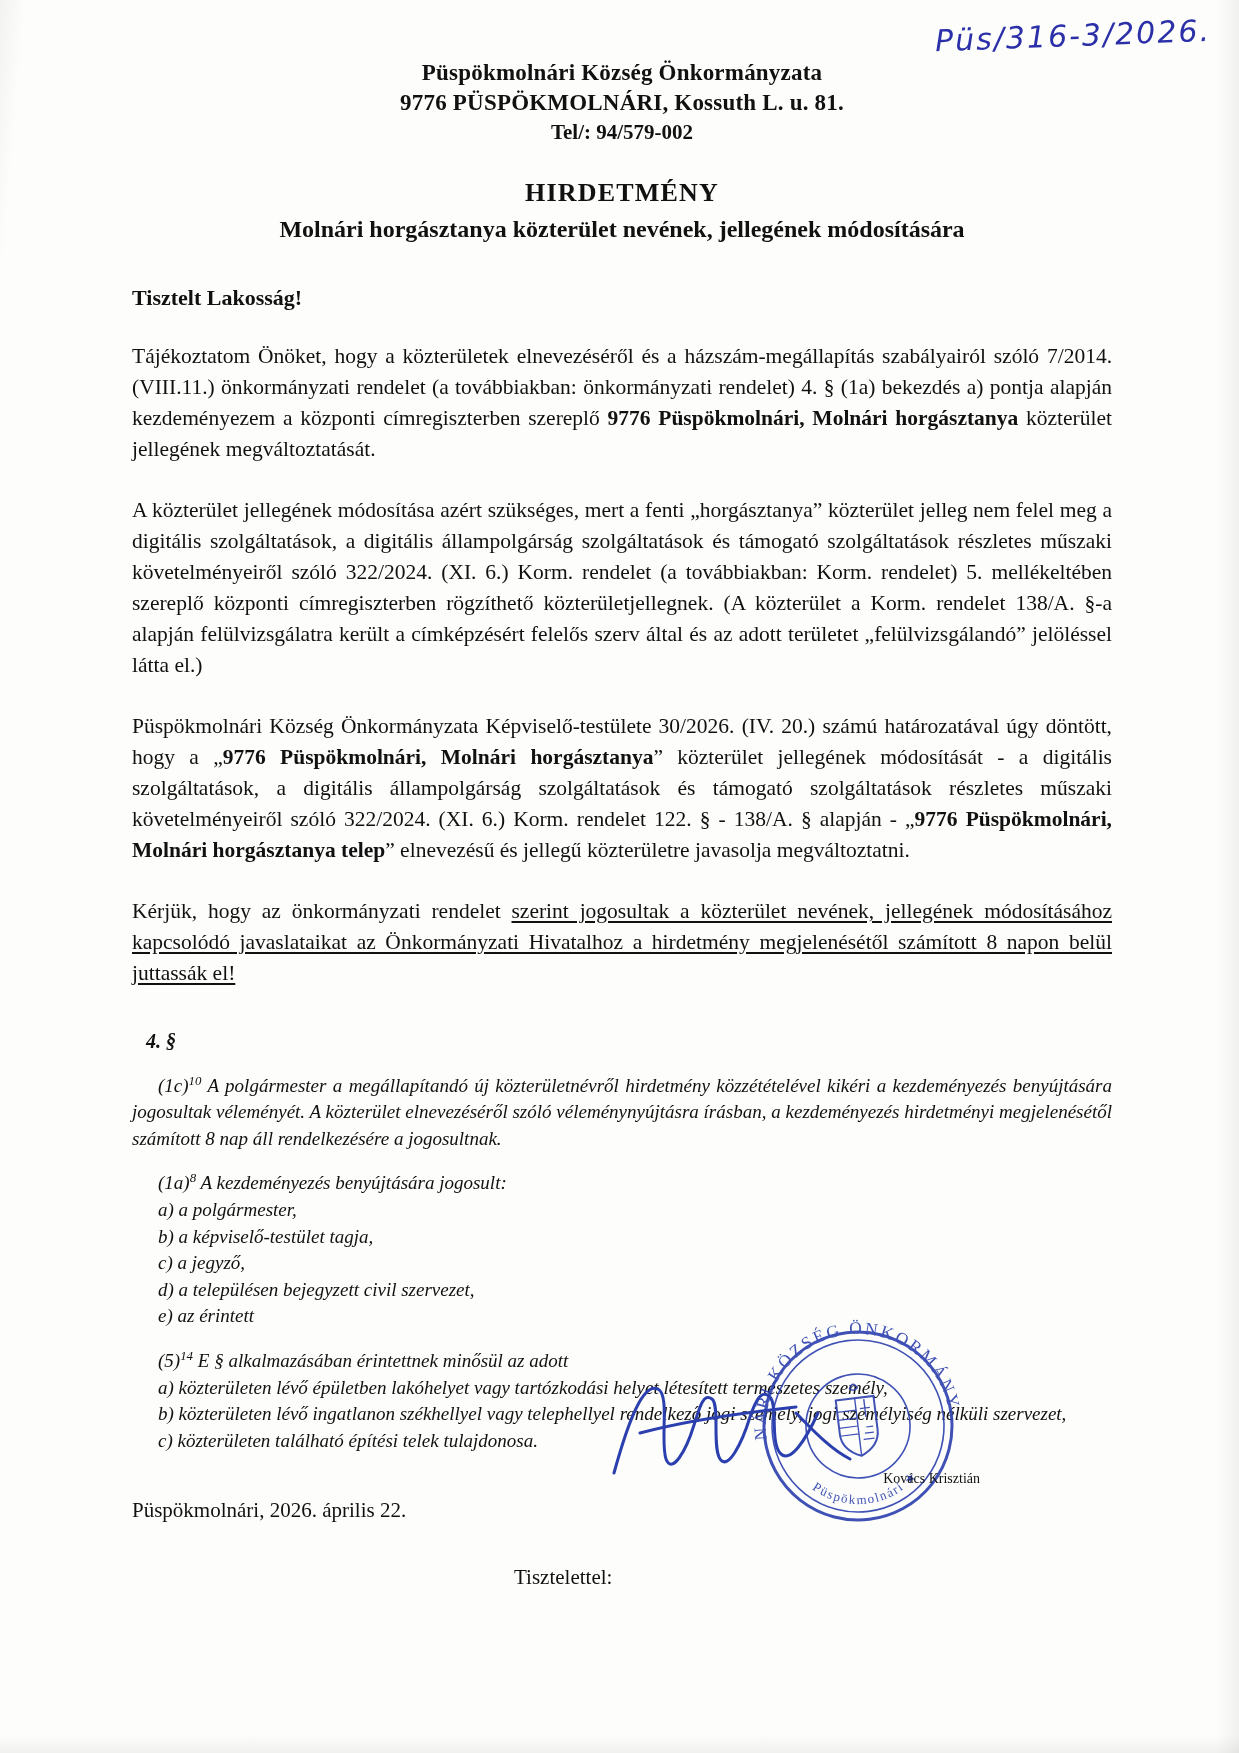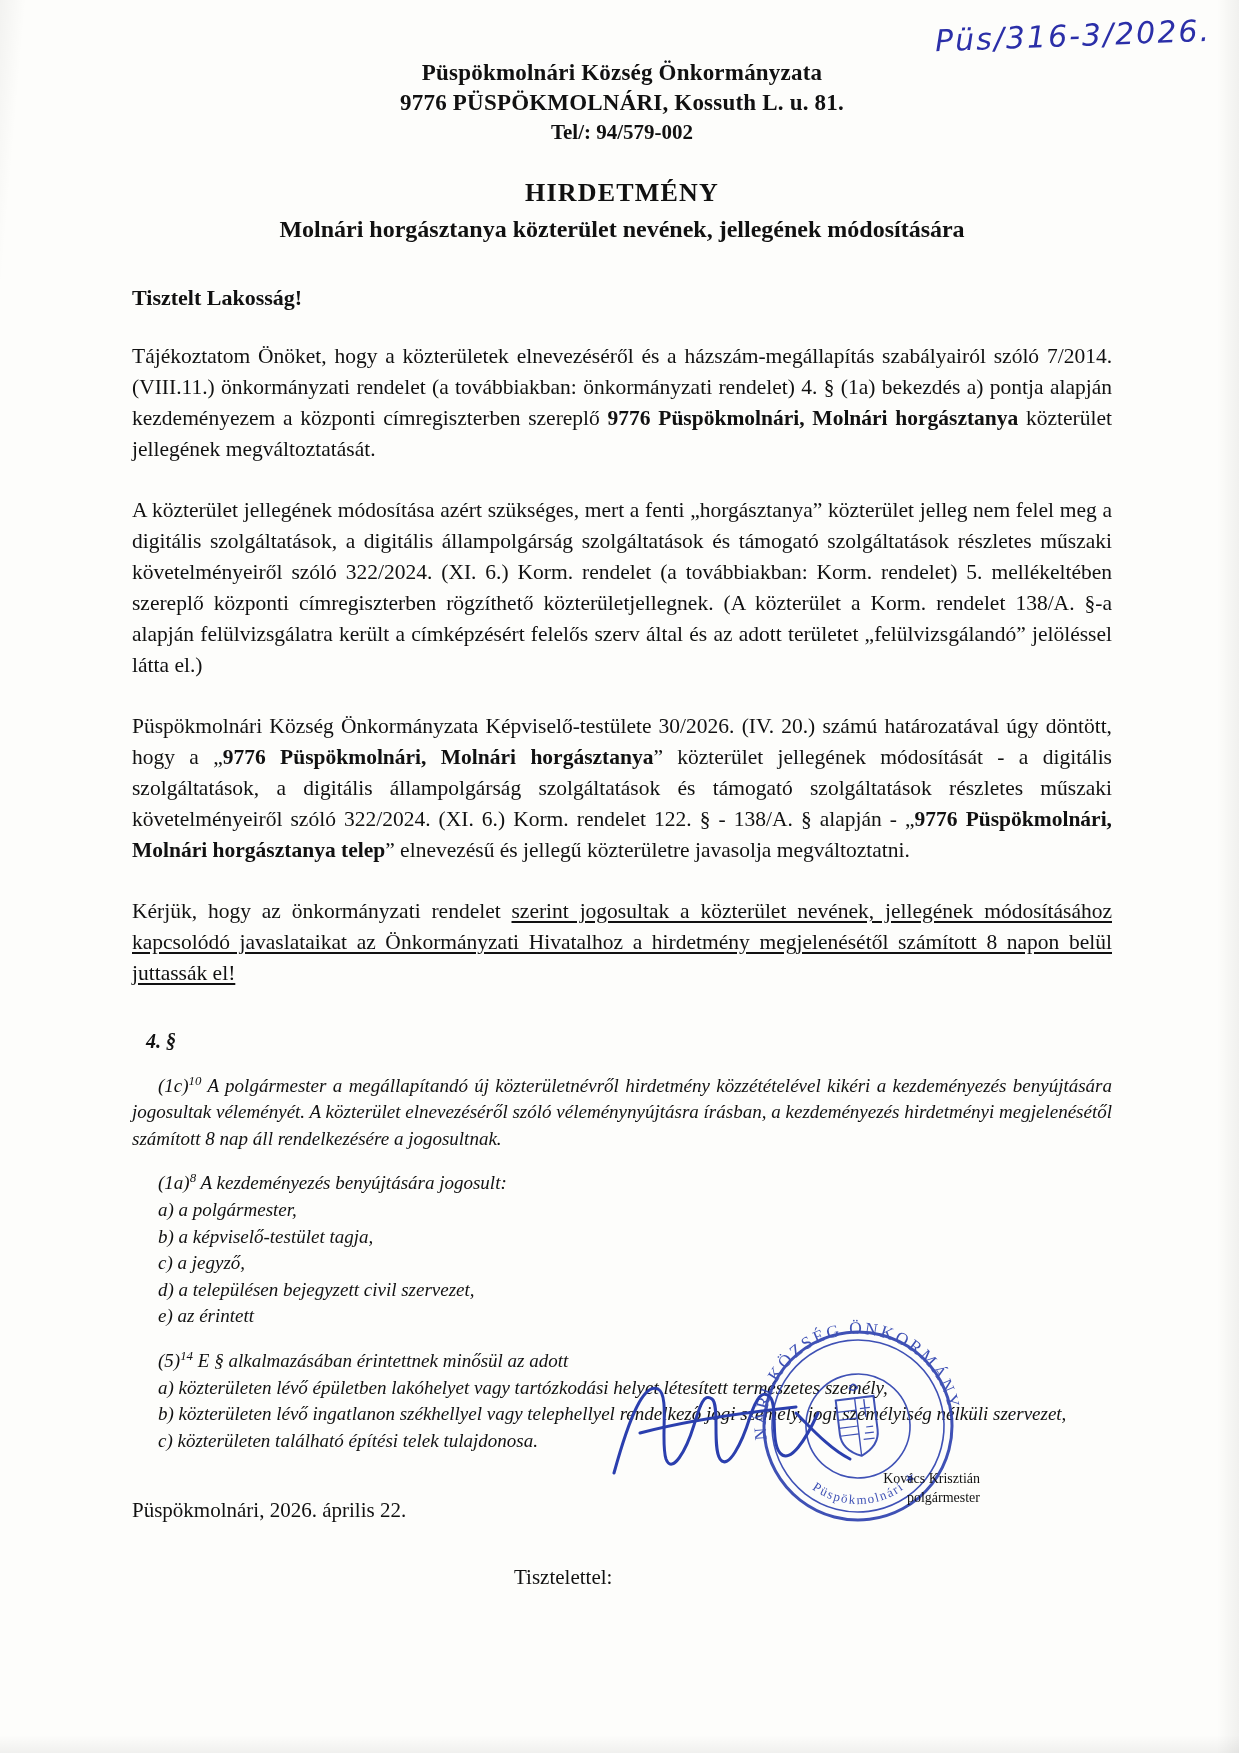--- a/index.html
+++ b/index.html
@@ -259,16 +259,15 @@
   <svg class="signature-scribble" width="300" height="150" viewBox="0 0 300 150">
     <g fill="none" stroke="#2b3fae" stroke-width="3" stroke-linecap="round">
       <path d="M 14,118 C 30,60 44,28 58,34 C 70,40 60,86 66,104 C 72,120 86,96 94,70 C 100,50 104,38 112,44 C 120,50 112,92 120,104 C 128,116 142,88 150,62 C 156,44 162,34 170,42 C 178,50 170,86 180,98 C 190,110 206,84 218,58"></path>
       <path d="M 40,78 C 84,66 140,58 196,52"></path>
       <path d="M 196,58 C 212,74 230,94 250,104"></path>
     </g>
   </svg>
 
   <div class="signer">
     <div>Kovács Krisztián</div>
-    <div>polgármester</div>
   </div>
 
 </div>
 
 </body></html>

